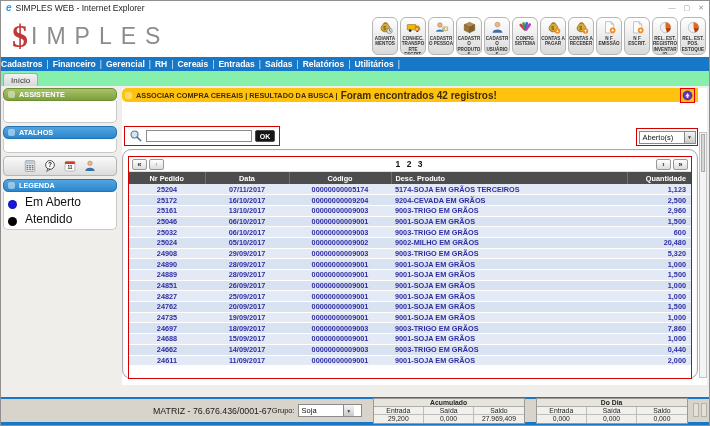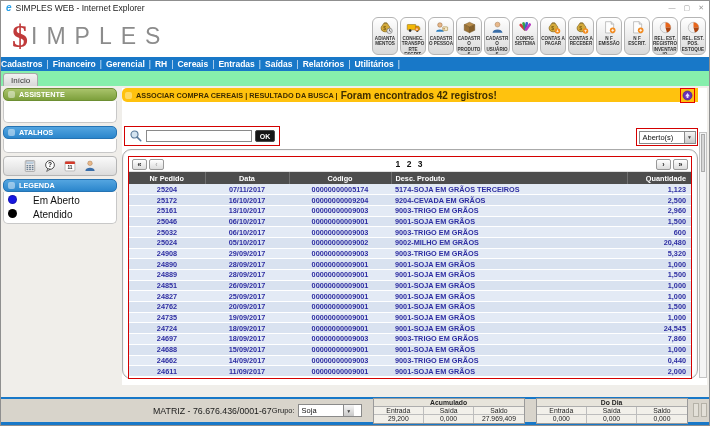--- a/index.html
+++ b/index.html
@@ -34,21 +34,21 @@
   .panel-header{height:13px;border-radius:5px;color:#fff;font-weight:bold;font-size:7.3px;display:flex;align-items:center;padding:0 4px;cursor:pointer}
   .panel-header .bullet{width:7px;height:7px;border-radius:2px;background:rgba(255,255,255,.45);margin-right:4px;flex:none}
   .panel-header.green{background:linear-gradient(#a9c36b,#7da03c);border:1px solid #6d8f33}
   .panel-header.blue{background:linear-gradient(#54a5e0,#2b86cc);border:1px solid #2573b3}
   .panel-body{background:#fff;border:1px solid #c8c8c8;border-top:none;border-radius:0 0 5px 5px}
   .assistente-body{height:22px}
   .atalhos-body{height:14px}
   .tools-strip{height:20px;background:linear-gradient(#fafafa,#dcdcdc);border:1px solid #b5b5b5;border-radius:4px;display:flex;align-items:center;justify-content:center;gap:6px}
   .tool-ico2 svg{width:14px;height:14px;display:block;cursor:pointer}
   .legend-body{padding:3px 4px;display:flex;flex-direction:column;gap:3px}
-  .legend-item{display:flex;align-items:flex-start;gap:16px;font-size:10px;color:#111}
+  .legend-item{display:flex;align-items:flex-end;gap:8px;font-size:12px;color:#111}
   .legend-dot{width:9px;height:9px;border-radius:50%;flex:none;border:1px solid #00000033}
   
   .main{flex:1;display:flex;flex-direction:column;margin-left:5px;min-width:0;background:#fff;position:relative;padding-right:9px}
   .banner{height:14px;flex:none;background:#ffc20e;border-radius:5px 0 0 5px;display:flex;align-items:center;padding:0 3px}
   .banner .bullet{width:7px;height:7px;border-radius:2px;background:#ffda64;margin-right:4px;flex:none}
   .banner-title{font-size:7.3px;font-weight:bold;color:#3f2d00;white-space:nowrap}
   .banner-msg{font-size:10px;color:#3f2d00;margin-left:3px;font-weight:bold;white-space:nowrap}
   .banner-icon{margin-left:auto;border:1.5px solid #e00000;padding:1px;display:flex;background:#ffc20e}
   .banner-icon svg{width:11px;height:11px;display:block;cursor:pointer}
   .search-row{height:24px;flex:none;display:flex;align-items:flex-end;margin-top:20px}
@@ -495,27 +495,20 @@
                   <td class="c4">1,500</td>
                 </tr>
                 <tr>
                   <td class="c0">24735</td>
                   <td class="c1">19/09/2017</td>
                   <td class="c2">00000000009001</td>
                   <td class="c3">9001-SOJA EM GRÃOS</td>
                   <td class="c4">1,000</td>
                 </tr>
                 <tr>
-                  <td class="c0">24724</td>
-                  <td class="c1">18/09/2017</td>
-                  <td class="c2">00000000009001</td>
-                  <td class="c3">9001-SOJA EM GRÃOS</td>
-                  <td class="c4">24,545</td>
-                </tr>
-                <tr>
                   <td class="c0">24697</td>
                   <td class="c1">18/09/2017</td>
                   <td class="c2">00000000009003</td>
                   <td class="c3">9003-TRIGO EM GRÃOS</td>
                   <td class="c4">7,860</td>
                 </tr>
                 <tr>
                   <td class="c0">24688</td>
                   <td class="c1">15/09/2017</td>
                   <td class="c2">00000000009001</td>

